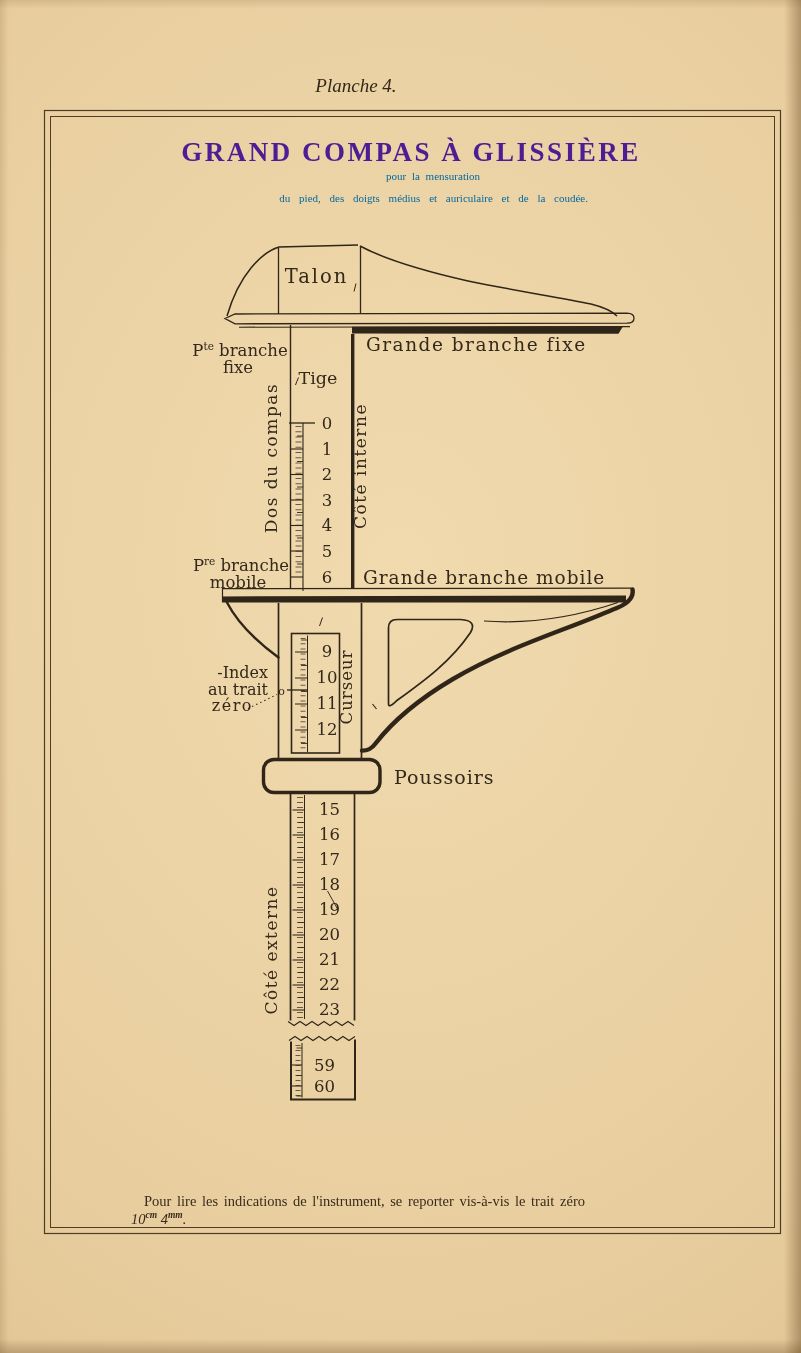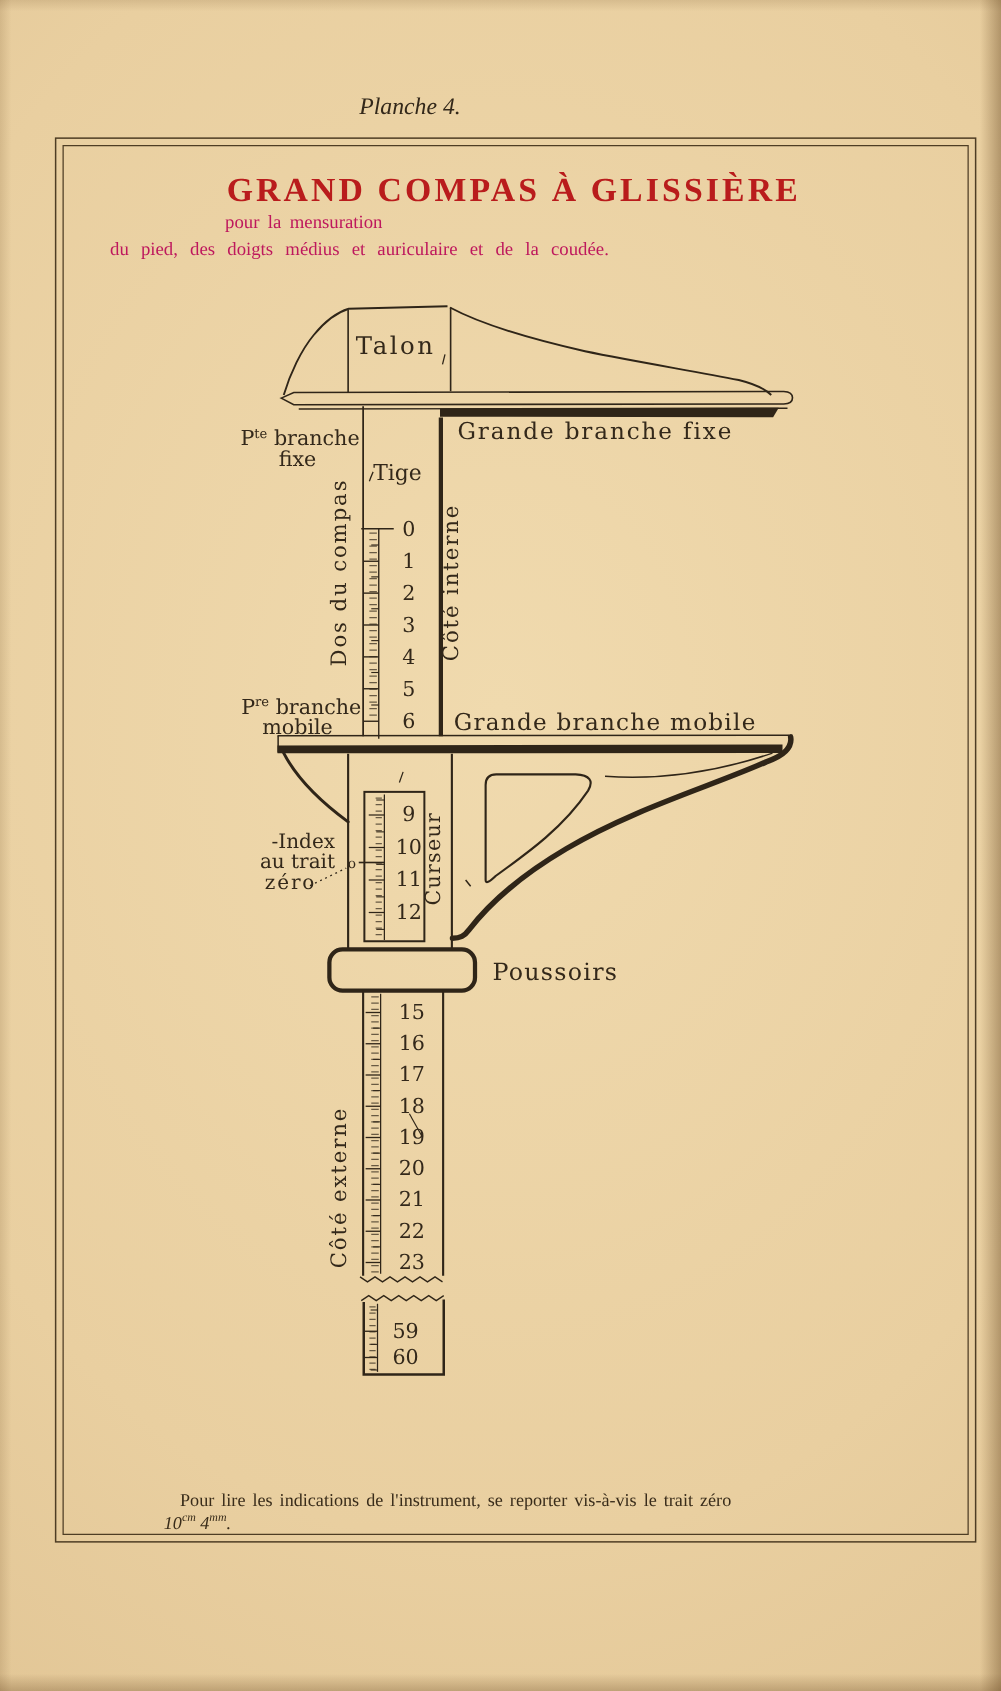--- a/index.html
+++ b/index.html
@@ -13,35 +13,35 @@
   .edge{position:absolute;pointer-events:none;}
   .edge-right{right:0;top:0;width:17px;height:100%;
     background:linear-gradient(to right, rgba(96,62,22,0), rgba(86,54,18,0.38));}
   .edge-bottom{left:0;bottom:0;width:100%;height:14px;
     background:linear-gradient(to bottom, rgba(96,62,22,0), rgba(86,54,18,0.28));}
   .edge-top{left:0;top:0;width:100%;height:9px;
     background:linear-gradient(to top, rgba(96,62,22,0), rgba(96,62,22,0.14));}
   .edge-left{left:0;top:0;width:9px;height:100%;
     background:linear-gradient(to left, rgba(96,62,22,0), rgba(96,62,22,0.15));}
 
-  .plate-header{position:absolute;top:75px;left:228px;width:200px;text-align:center;
+  .plate-header{position:absolute;top:75px;left:256px;width:200px;text-align:center;
     font-style:italic;font-size:19px;color:#33281a;}
   .main-title{position:absolute;top:137px;left:111px;width:600px;text-align:center;
-    font-weight:bold;font-size:27px;letter-spacing:2.5px;color:#b91c1c;}
-  .subtitle{position:absolute;text-align:left;font-size:15px;color:#be185d;}
+    font-weight:bold;font-size:27px;letter-spacing:2.5px;color:#4c1d95;}
+  .subtitle{position:absolute;text-align:right;font-size:11px;color:#0369a1;}
   .sub1{top:170px;left:180px;width:300px;word-spacing:3px;}
   .sub2{top:192px;left:88px;width:500px;word-spacing:6px;}
 
   .caption{position:absolute;top:1193px;left:131px;width:582px;font-size:14.5px;
     line-height:17.5px;color:#392c1a;}
   .caption .cl1{text-indent:13px;word-spacing:2px;}
   .caption .cl2{word-spacing:3.5px;}
   .caption .cl3{word-spacing:4px;}
   .caption .it{font-style:italic;}
-  .caption sup{font-size:9.5px;line-height:0;}
+  .caption sup{font-size:9.5px;line-height:0;font-weight:bold;}
 
   svg{position:absolute;top:0;left:0;}
   .frame rect{fill:none;stroke:#4e3d24;}
   .ink{stroke:#2f2518;fill:none;}
   .ink-fill{fill:#2f2518;stroke:none;}
   text{font-family:"DejaVu Serif","DejaVu Sans",serif;fill:#33281a;}
   .fig-num{font-size:16.5px;}
 </style>
 </head>
 <body>

